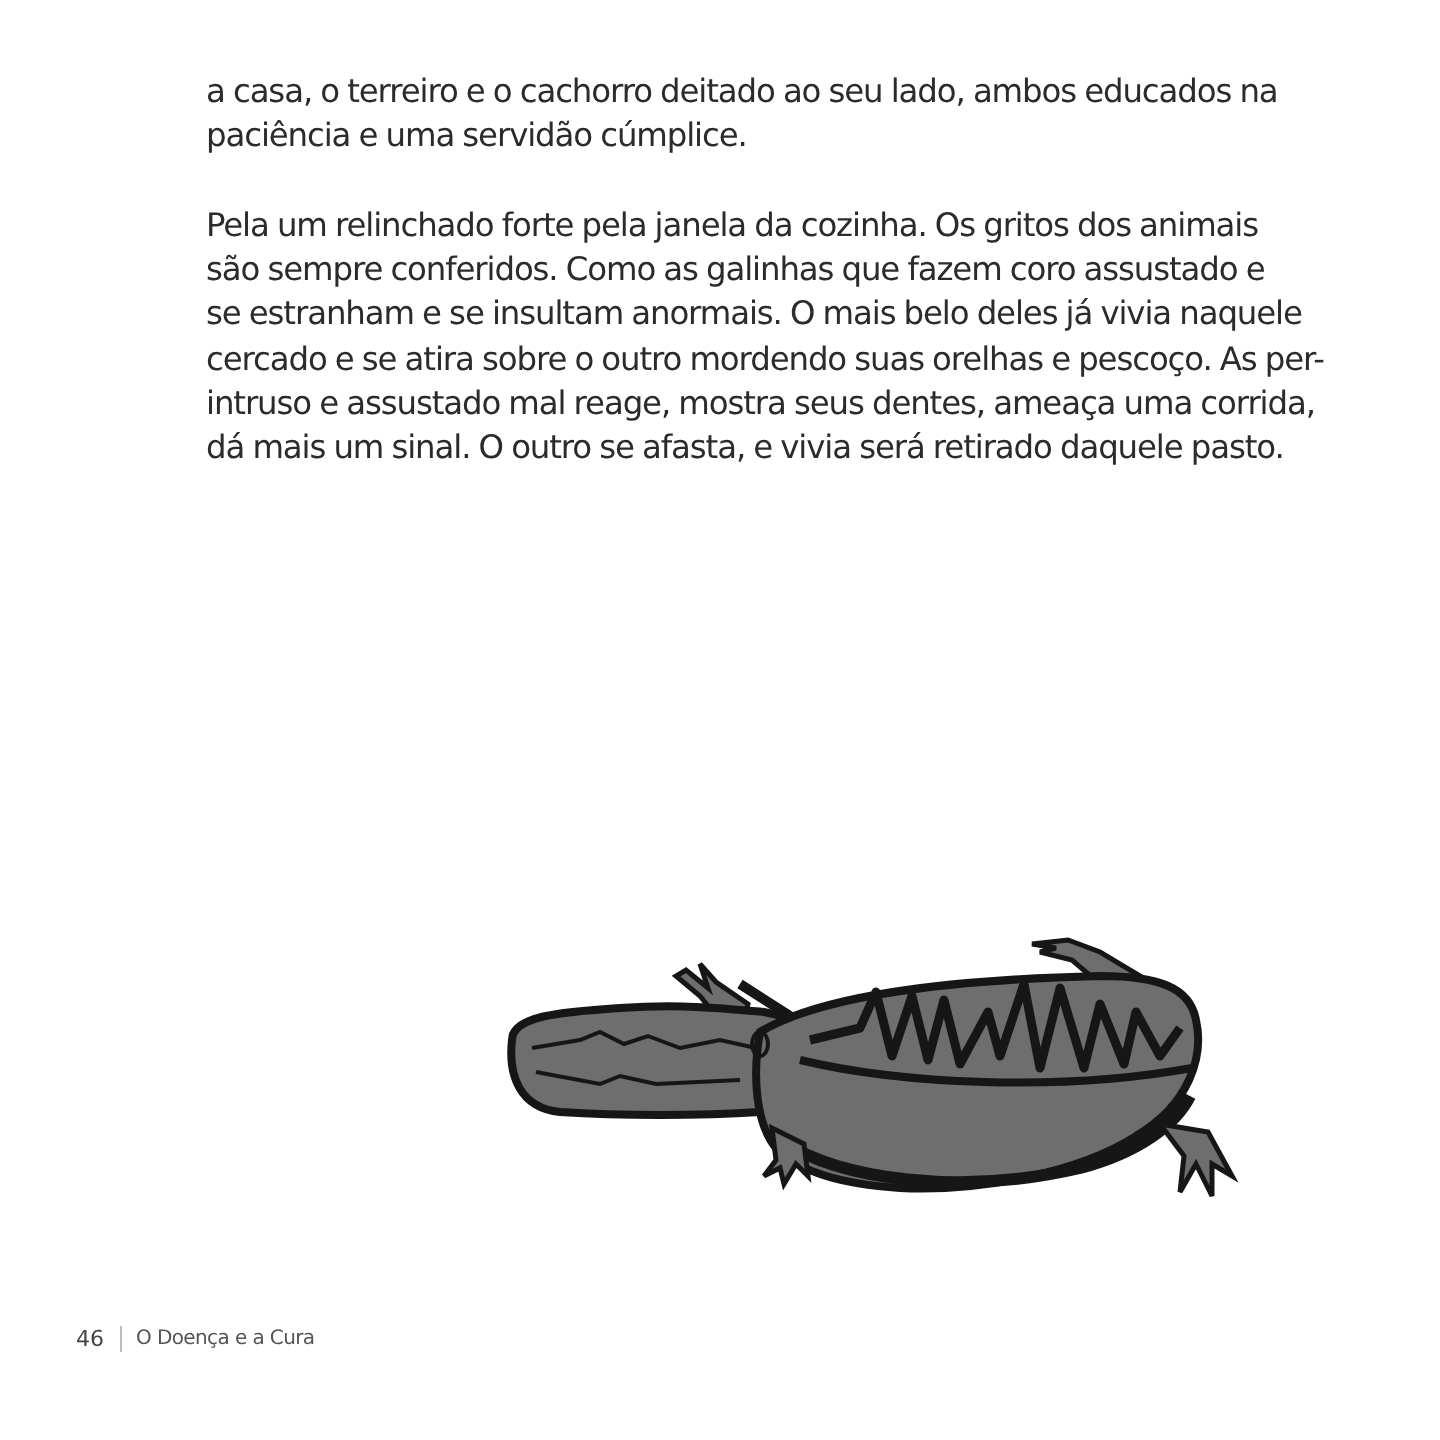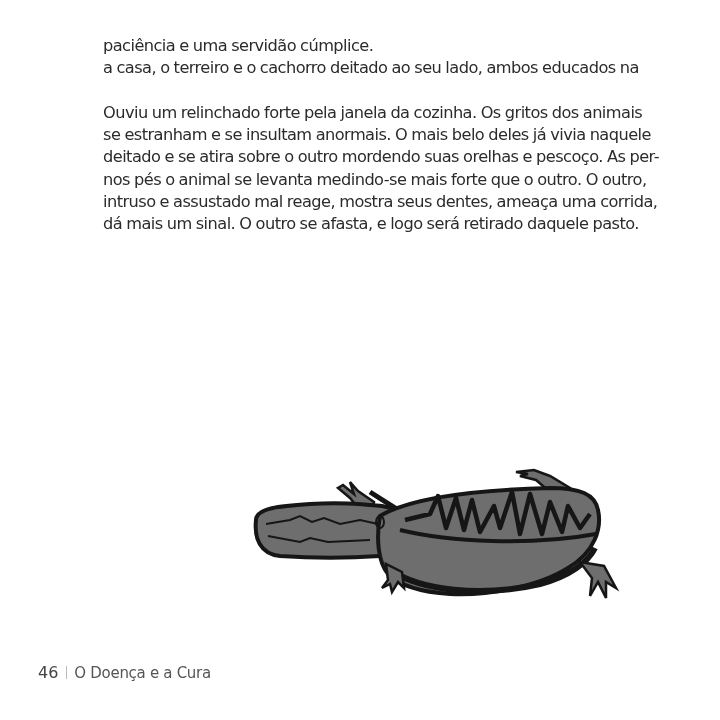--- a/index.html
+++ b/index.html
@@ -2,40 +2,40 @@
 <html><head>
 <meta charset="utf-8">
 <style>
   html, body { margin:0; padding:0; background:#ffffff; }
   body { width:720px; height:720px; position:relative; overflow:hidden; font-family:"DejaVu Sans", sans-serif; color:#2a2a2a; }
   .text-block { position:absolute; left:103px; top:35px; width:570px; }
   .line { font-size:16.2px; line-height:22.3px; white-space:nowrap; letter-spacing:-0.55px; word-spacing:-0.5px; color:#2b2b2b; }
   .gap { height:22.3px; }
   .illustration { position:absolute; left:250px; top:458px; width:370px; height:150px; }
   .footer { position:absolute; left:38px; top:663px; font-size:11px; color:#555; display:flex; align-items:center; }
-  .footer .num { font-size:16px; color:#444; }
+  .footer .num { font-size:11px; color:#444; }
   .footer .sep { width:1px; height:13px; background:#bbb; margin:0 7px 0 8px; }
-  .footer .title { font-size:15px; color:#555; letter-spacing:-0.3px; }
+  .footer .title { font-size:10px; color:#555; letter-spacing:-0.3px; }
 </style>
 </head>
 <body>
 
 <div class="text-block">
   <div>
+    <div class="line">a casa, o terreiro e o cachorro deitado ao seu lado, ambos educados na</div>
     <div class="line">paciência e uma servidão cúmplice.</div>
-    <div class="line">a casa, o terreiro e o cachorro deitado ao seu lado, ambos educados na</div>
   </div>
   <div class="gap"></div>
   <div>
-    <div class="line">Ouviu um relinchado forte pela janela da cozinha. Os gritos dos animais</div>
+    <div class="line">Pela um relinchado forte pela janela da cozinha. Os gritos dos animais</div>
+    <div class="line">são sempre conferidos. Como as galinhas que fazem coro assustado e</div>
     <div class="line">se estranham e se insultam anormais. O mais belo deles já vivia naquele</div>
-    <div class="line">deitado e se atira sobre o outro mordendo suas orelhas e pescoço. As per-</div>
-    <div class="line">nos pés o animal se levanta medindo-se mais forte que o outro. O outro,</div>
+    <div class="line">cercado e se atira sobre o outro mordendo suas orelhas e pescoço. As per-</div>
     <div class="line">intruso e assustado mal reage, mostra seus dentes, ameaça uma corrida,</div>
-    <div class="line">dá mais um sinal. O outro se afasta, e logo será retirado daquele pasto.</div>
+    <div class="line">dá mais um sinal. O outro se afasta, e vivia será retirado daquele pasto.</div>
   </div>
 </div>
 
 <div class="illustration">
   <svg width="370" height="150" viewBox="0 0 370 150" xmlns="http://www.w3.org/2000/svg">
 
     <path d="M112,55 L100,40 L88,30 L93,27 L104,36 L100,24 L108,33 L124,44 L120,58 Z" fill="#6e6e6e" stroke="#161616" stroke-width="2.5"></path>
     <path d="M120,34 L145,50 L152,58" fill="none" stroke="#161616" stroke-width="5"></path>
 
     <path d="M300,34 L286,22 L270,18 L278,16 L266,14 L284,12 L300,18 L320,30 L314,42 Z" fill="#6e6e6e" stroke="#161616" stroke-width="2.5"></path>

